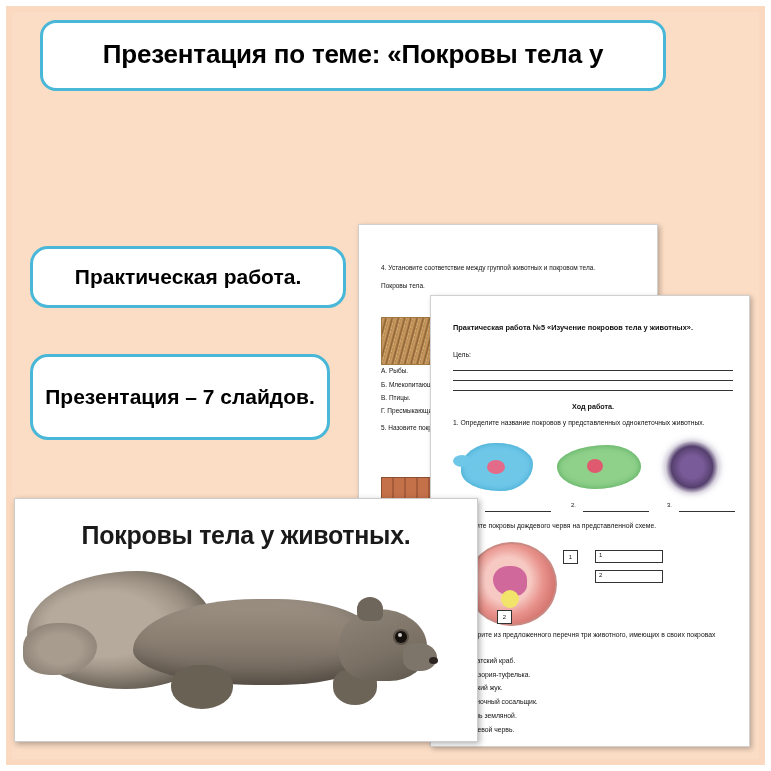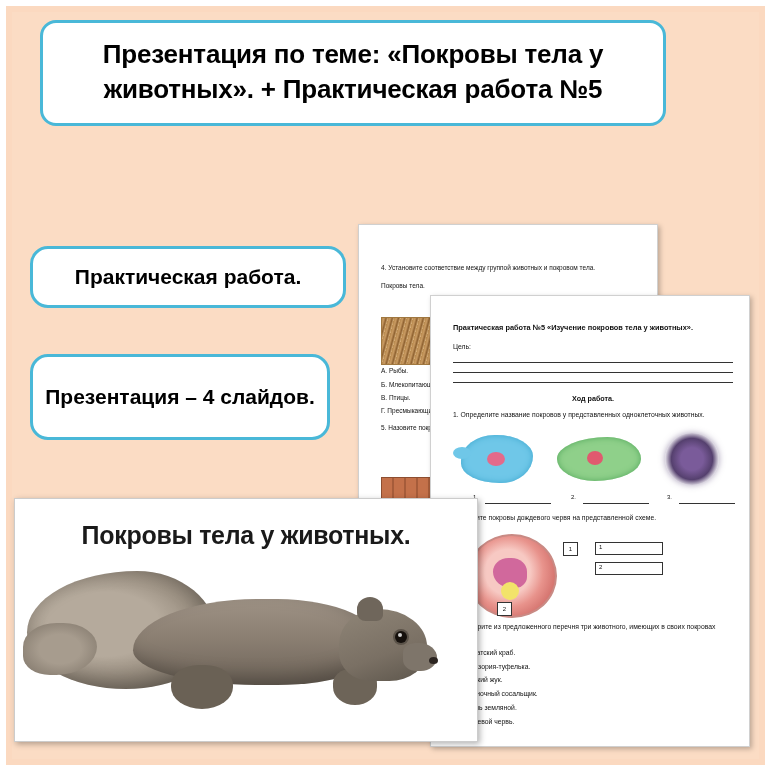--- a/index.html
+++ b/index.html
@@ -105,21 +105,21 @@
     height: 452px;
     padding: 26px 16px 10px 22px;
     box-sizing: border-box;
     font-size: 6.8px;
     color: #111;
     line-height: 1.6;
   }
   .doc-h {
     font-weight: bold;
     font-size: 7.4px;
-    margin-bottom: 8px;
+    margin-bottom: 16px;
   }
   .doc-line {
     margin: 0 0 3px 0;
   }
   .rule {
     border-bottom: 1px solid #333;
     height: 1px;
     margin: 8px 0 8px 0;
   }
   .center-h {
@@ -372,28 +372,27 @@
   }
 </style>
 </head>
 <body>
 
 <div class="page">
   <div class="inner-bg"></div>
 
   <div class="title-banner">
     <div class="line">Презентация по теме: «Покровы тела у</div>
-    <div class="line">животных». +  Практическая работа №5</div>
   </div>
 
   <div class="pill pill-practical">
     <span>Практическая работа.</span>
   </div>
   <div class="pill pill-slides">
-    <span>Презентация – 4 слайдов.</span>
+    <span>Презентация – 7 слайдов.</span>
   </div>
 
   <div class="sheet sheet-back">
     <div class="doc-line">4. Установите соответствие между группой животных и покровом тела.</div>
     <div class="doc-line" style="margin-top:8px">Покровы тела.</div>
     <div class="fur-swatch"></div>
     <div style="height:58px"></div>
     <div class="doc-line">Группы животных.</div>
     <div class="doc-line">А. Рыбы.</div>
     <div class="doc-line">Б. Млекопитающие.</div>

